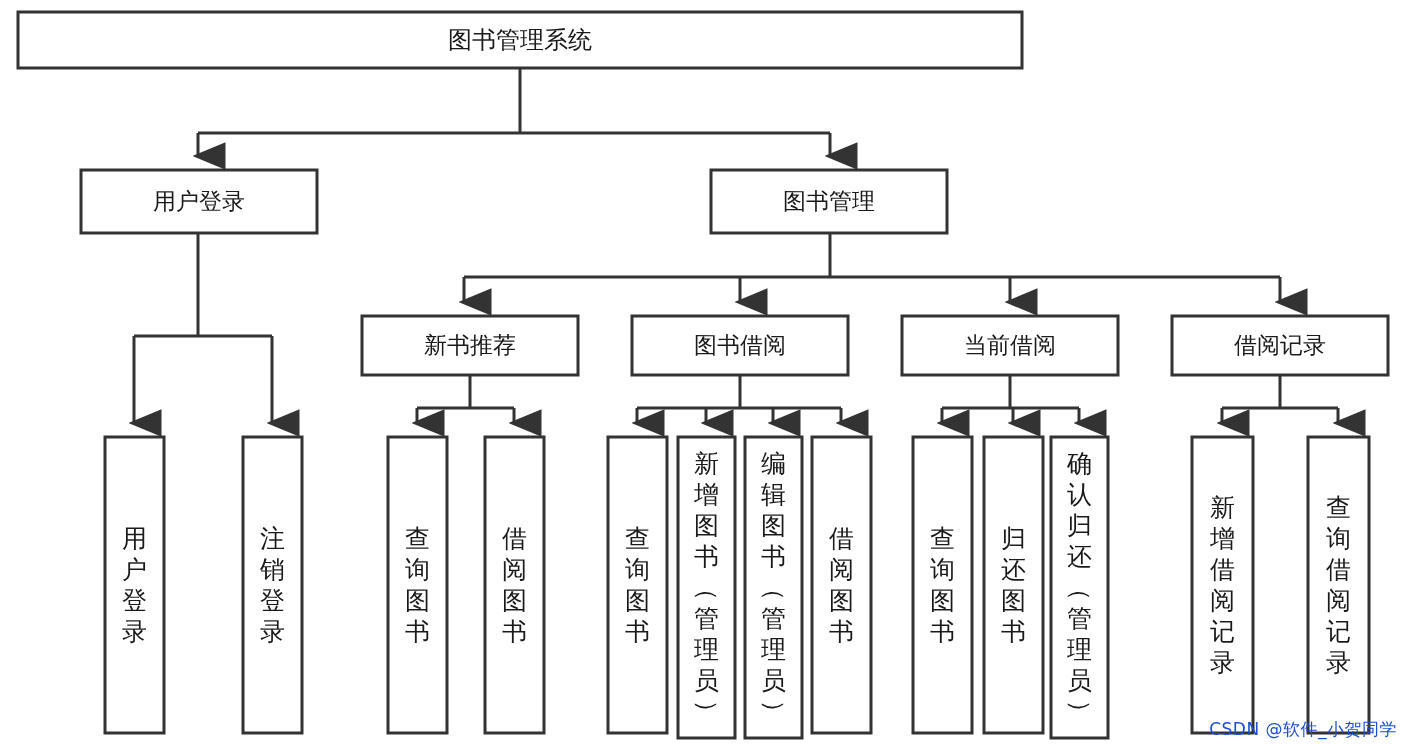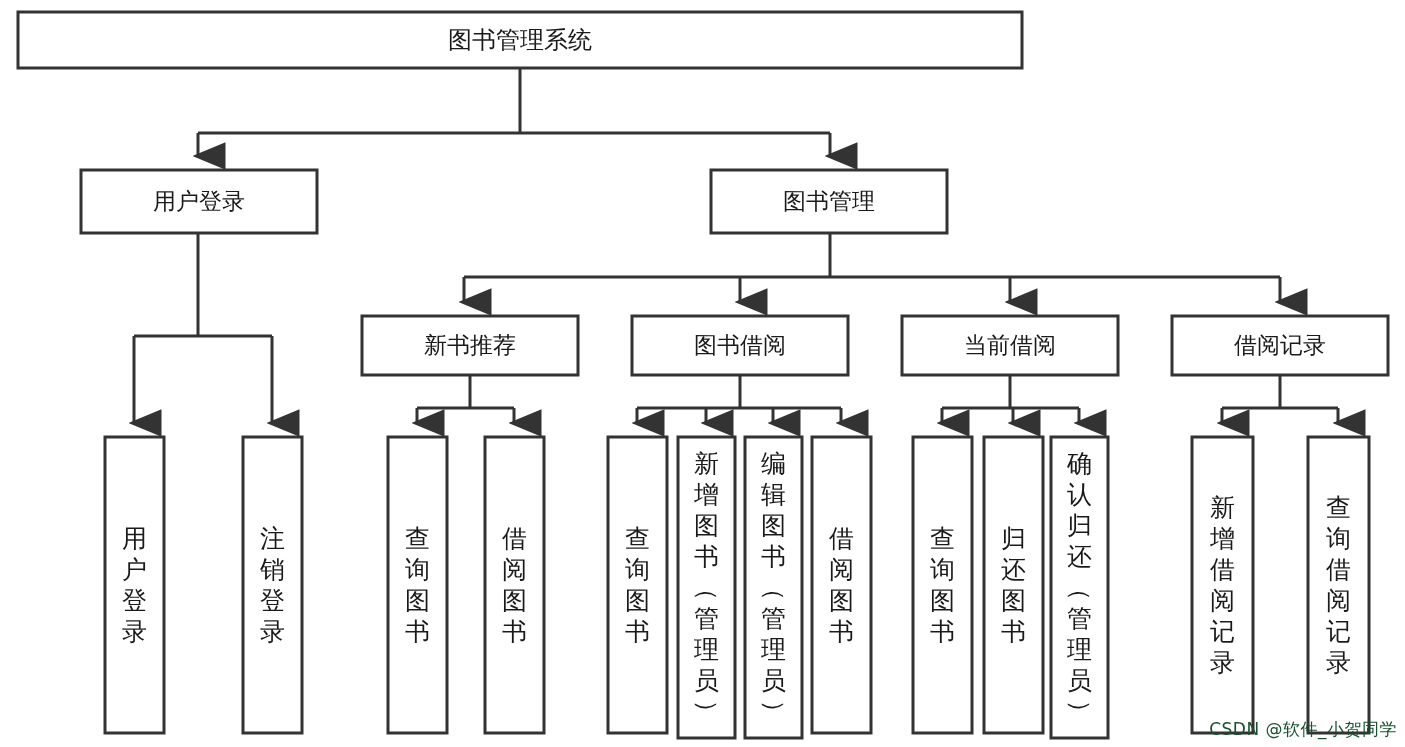--- a/index.html
+++ b/index.html
@@ -50,21 +50,21 @@
   .arrow-head {
     fill: #333333;
     stroke: none;
   }
   .watermark {
     position: absolute;
     right: 8px;
     bottom: 6px;
     font-family: "DejaVu Sans", "Liberation Sans", sans-serif;
     font-size: 17px;
-    color: #14532d;
+    color: #1d4ed8;
     white-space: nowrap;
     letter-spacing: 0.5px;
   }
 </style>
 </head>
 <body>
 
 <svg id="diagram" viewBox="0 0 1405 747" xmlns="http://www.w3.org/2000/svg">
 
   <defs>

